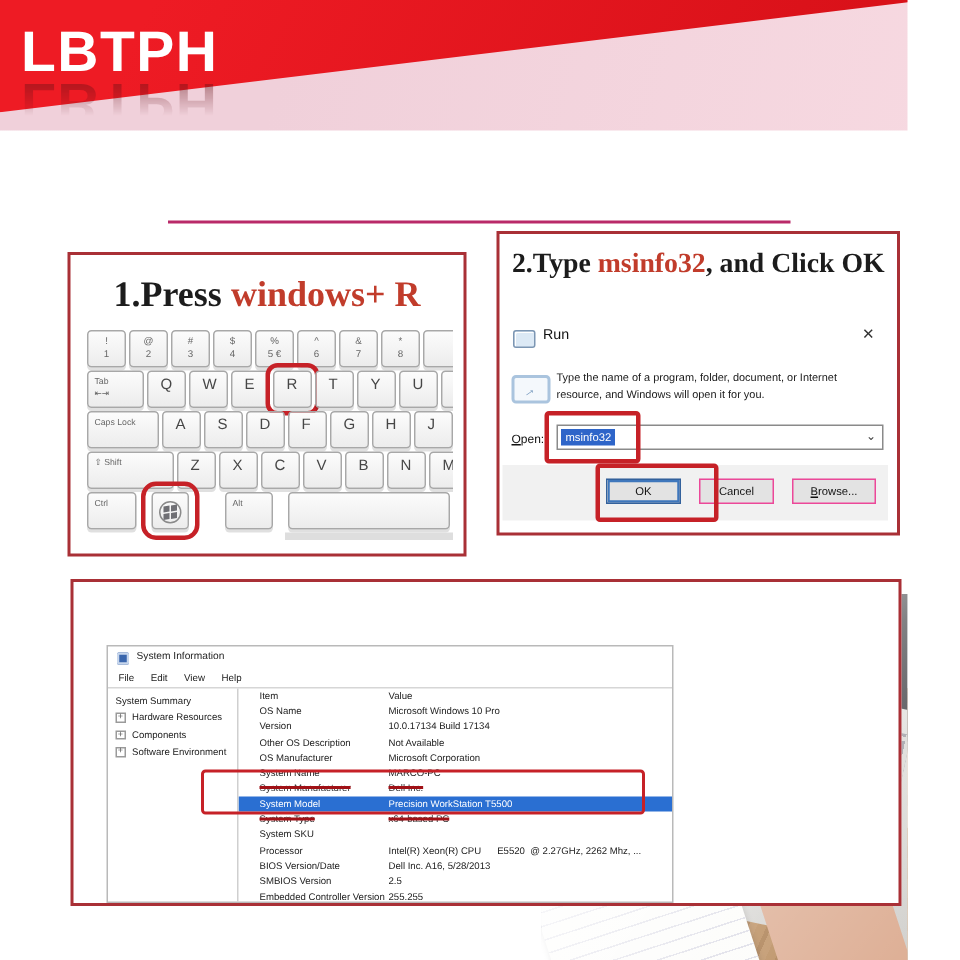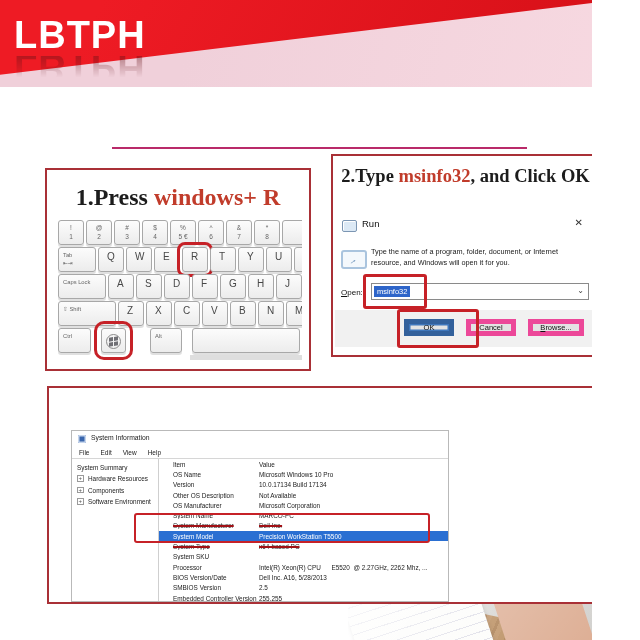--- a/index.html
+++ b/index.html
@@ -1,18 +1,18 @@
 <!DOCTYPE html>
 <html><head>
 <meta charset="utf-8">
 <style>
   html,body{margin:0;padding:0;}
   body{width:640px;height:640px;overflow:hidden;background:#fff;
        font-family:"Liberation Sans",sans-serif;position:relative;}
-  #app{position:absolute;left:0;top:0;width:592px;height:640px;overflow:hidden;background:#fff;}
+  #app{position:absolute;left:0;top:0;width:592px;height:640px;overflow:hidden;background:#fff;padding-left:13px;}
 
   
   .banner{position:absolute;left:0;top:0;width:640px;height:87px;
           background:linear-gradient(105deg,#f0d0da 30%,#f7d9e1 100%);}
   .banner-red{position:absolute;left:0;top:0;right:0;bottom:0;
           background:linear-gradient(118deg,#ee1b24 15%,#d91119 85%);
           clip-path:polygon(0 0,96.5% 0,0 86%);}
   .logo{position:absolute;left:14px;top:16px;font-size:38px;font-weight:bold;color:#fff;
         letter-spacing:1px;line-height:1;}
   .logo-ref-wrap{position:absolute;left:14px;top:56px;height:26px;overflow:hidden;
@@ -76,21 +76,21 @@
   .run-msg{position:absolute;left:36px;top:33px;width:214px;font-size:7.3px;line-height:1.45;color:#1a1a1a;}
   .run-open-label{position:absolute;left:6px;top:74px;font-size:8px;color:#111;}
   .u{text-decoration:underline;}
   .run-combo{position:absolute;left:36px;top:69px;width:218px;height:17px;border:1px solid #8a8a8a;
        background:#fff;box-sizing:border-box;}
   .combo-sel{position:absolute;left:2px;top:2px;background:#2e65c9;color:#fff;font-size:7.5px;
        padding:1px 3px;}
   .combo-chevron{position:absolute;right:4px;top:2px;font-size:8px;color:#444;}
   .btnstrip{position:absolute;left:0;right:0;bottom:0;height:37px;background:#f1f1f1;}
   .btnrow{position:absolute;right:8px;top:9px;display:flex;gap:12px;}
-  .btn{height:17px;background:#e3e3e3;border:5px solid #ec4899;font-size:7.5px;color:#111;
+  .btn{height:17px;background:#e3e3e3;border:1px solid #ec4899;font-size:7.5px;color:#111;
        display:flex;align-items:center;justify-content:center;box-sizing:border-box;}
   .btn-ok{width:50px;box-shadow:inset 0 0 0 1.5px #3f77bc;border-color:#33619c;}
   .btn-cancel{width:50px;} .btn-browse{width:56px;}
   .annot-box{position:absolute;border:3px solid #c62127;border-radius:3px;z-index:5;}
   #annot-open{left:30px;top:118px;width:58px;height:29px;}
   #annot-ok{left:64px;top:153px;width:76px;height:33px;}
 
   
   .si{position:absolute;left:22px;top:42px;width:378px;height:172px;background:#fff;
       border:1px solid #b9b9b9;box-sizing:border-box;}

